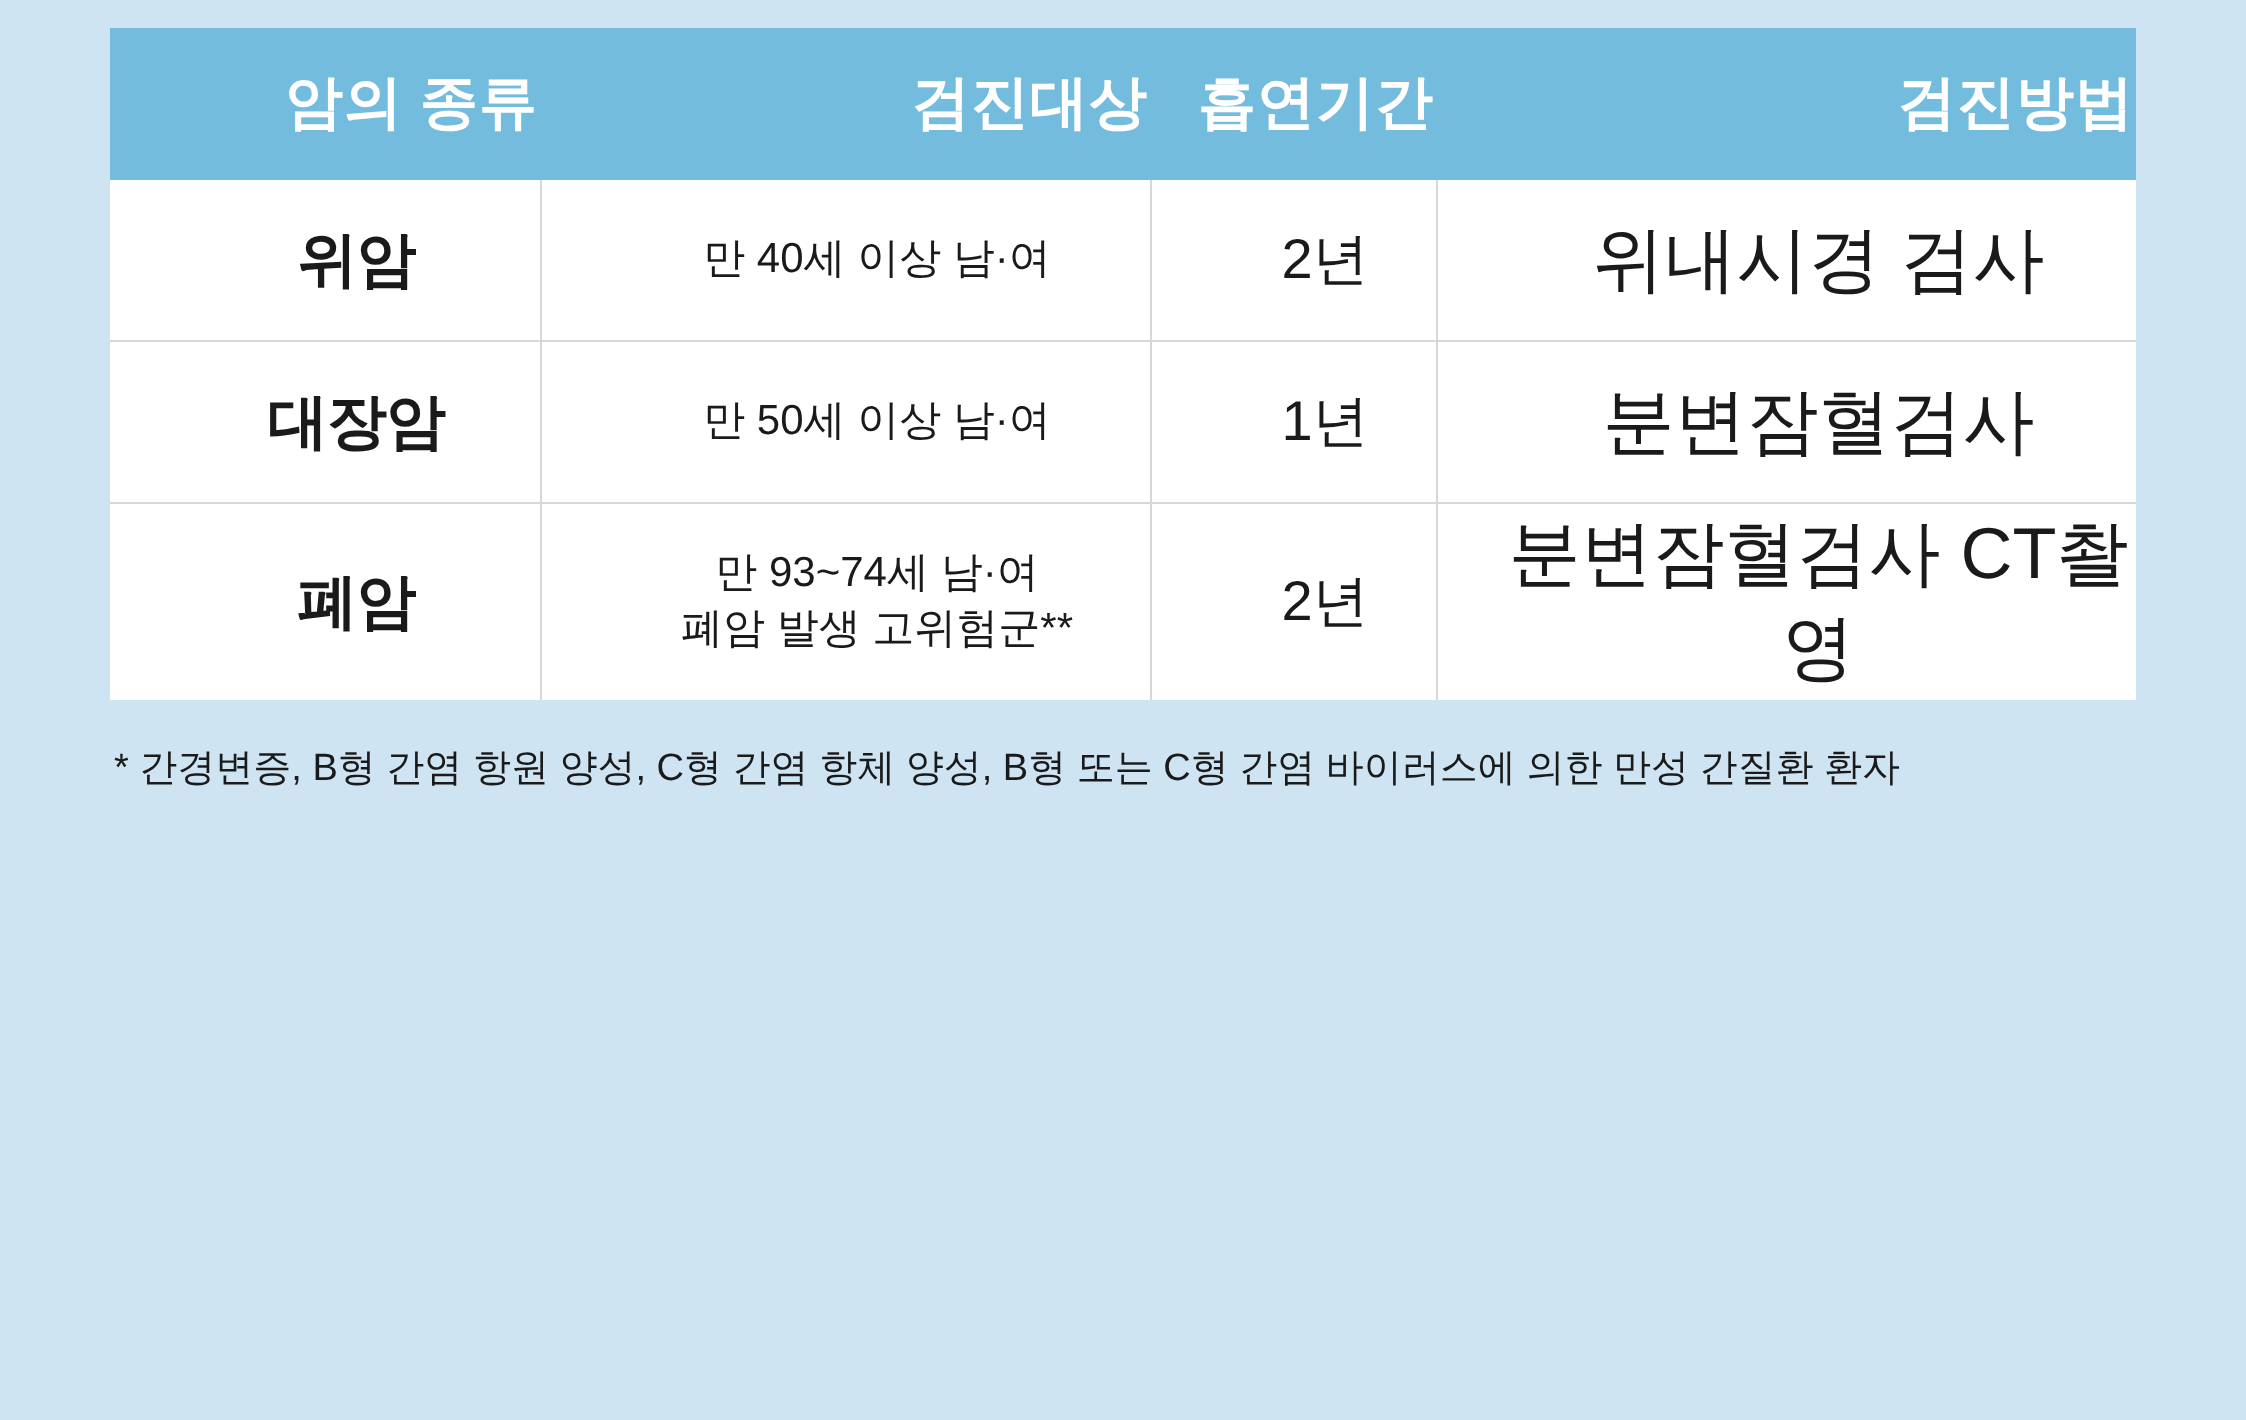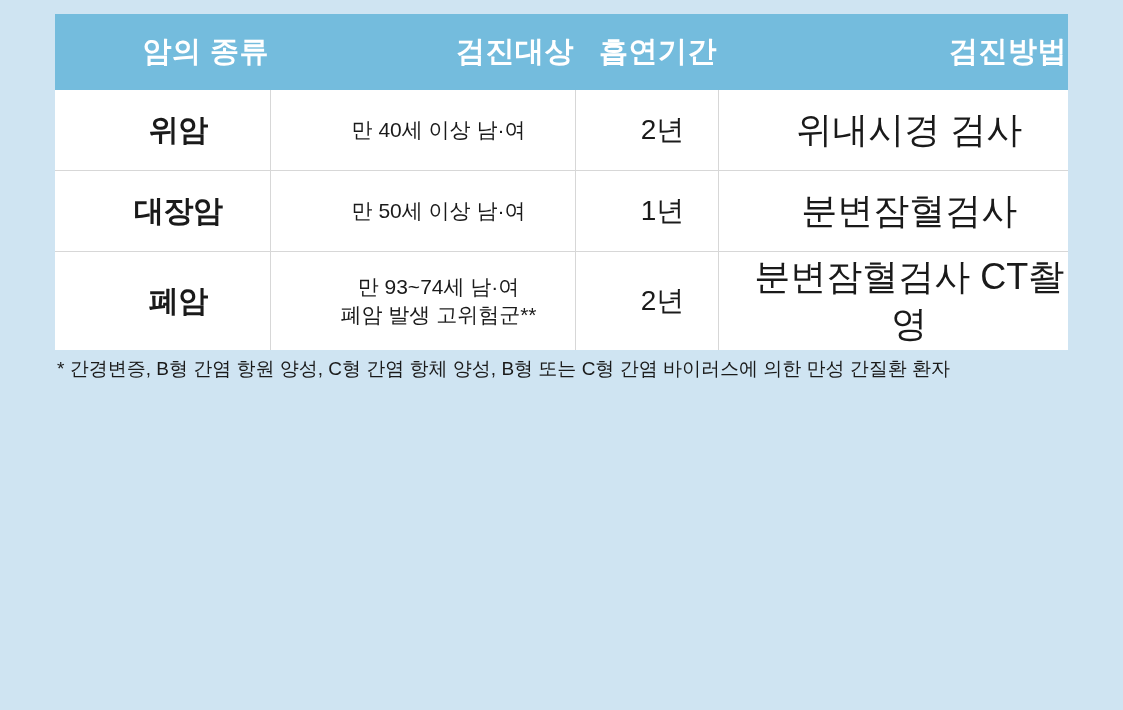--- a/index.html
+++ b/index.html
@@ -75,21 +75,21 @@
   }
   td.cell-method {
     font-size: 36px;
     line-height: 1.3;
     font-weight: normal;
   }
   tr.row-h1 td { height: 78px; }
   tr.row-h2 td { height: 96px; }
 
   .notes {
-    margin-top: 4px;
+    margin-top: 20px;
     padding-left: 2px;
   }
   .note-line {
     font-size: 19px;
     color: #1a1a1a;
     line-height: 1.55;
     white-space: nowrap;
   }
   .multiline { white-space: pre-line; }
 </style>

